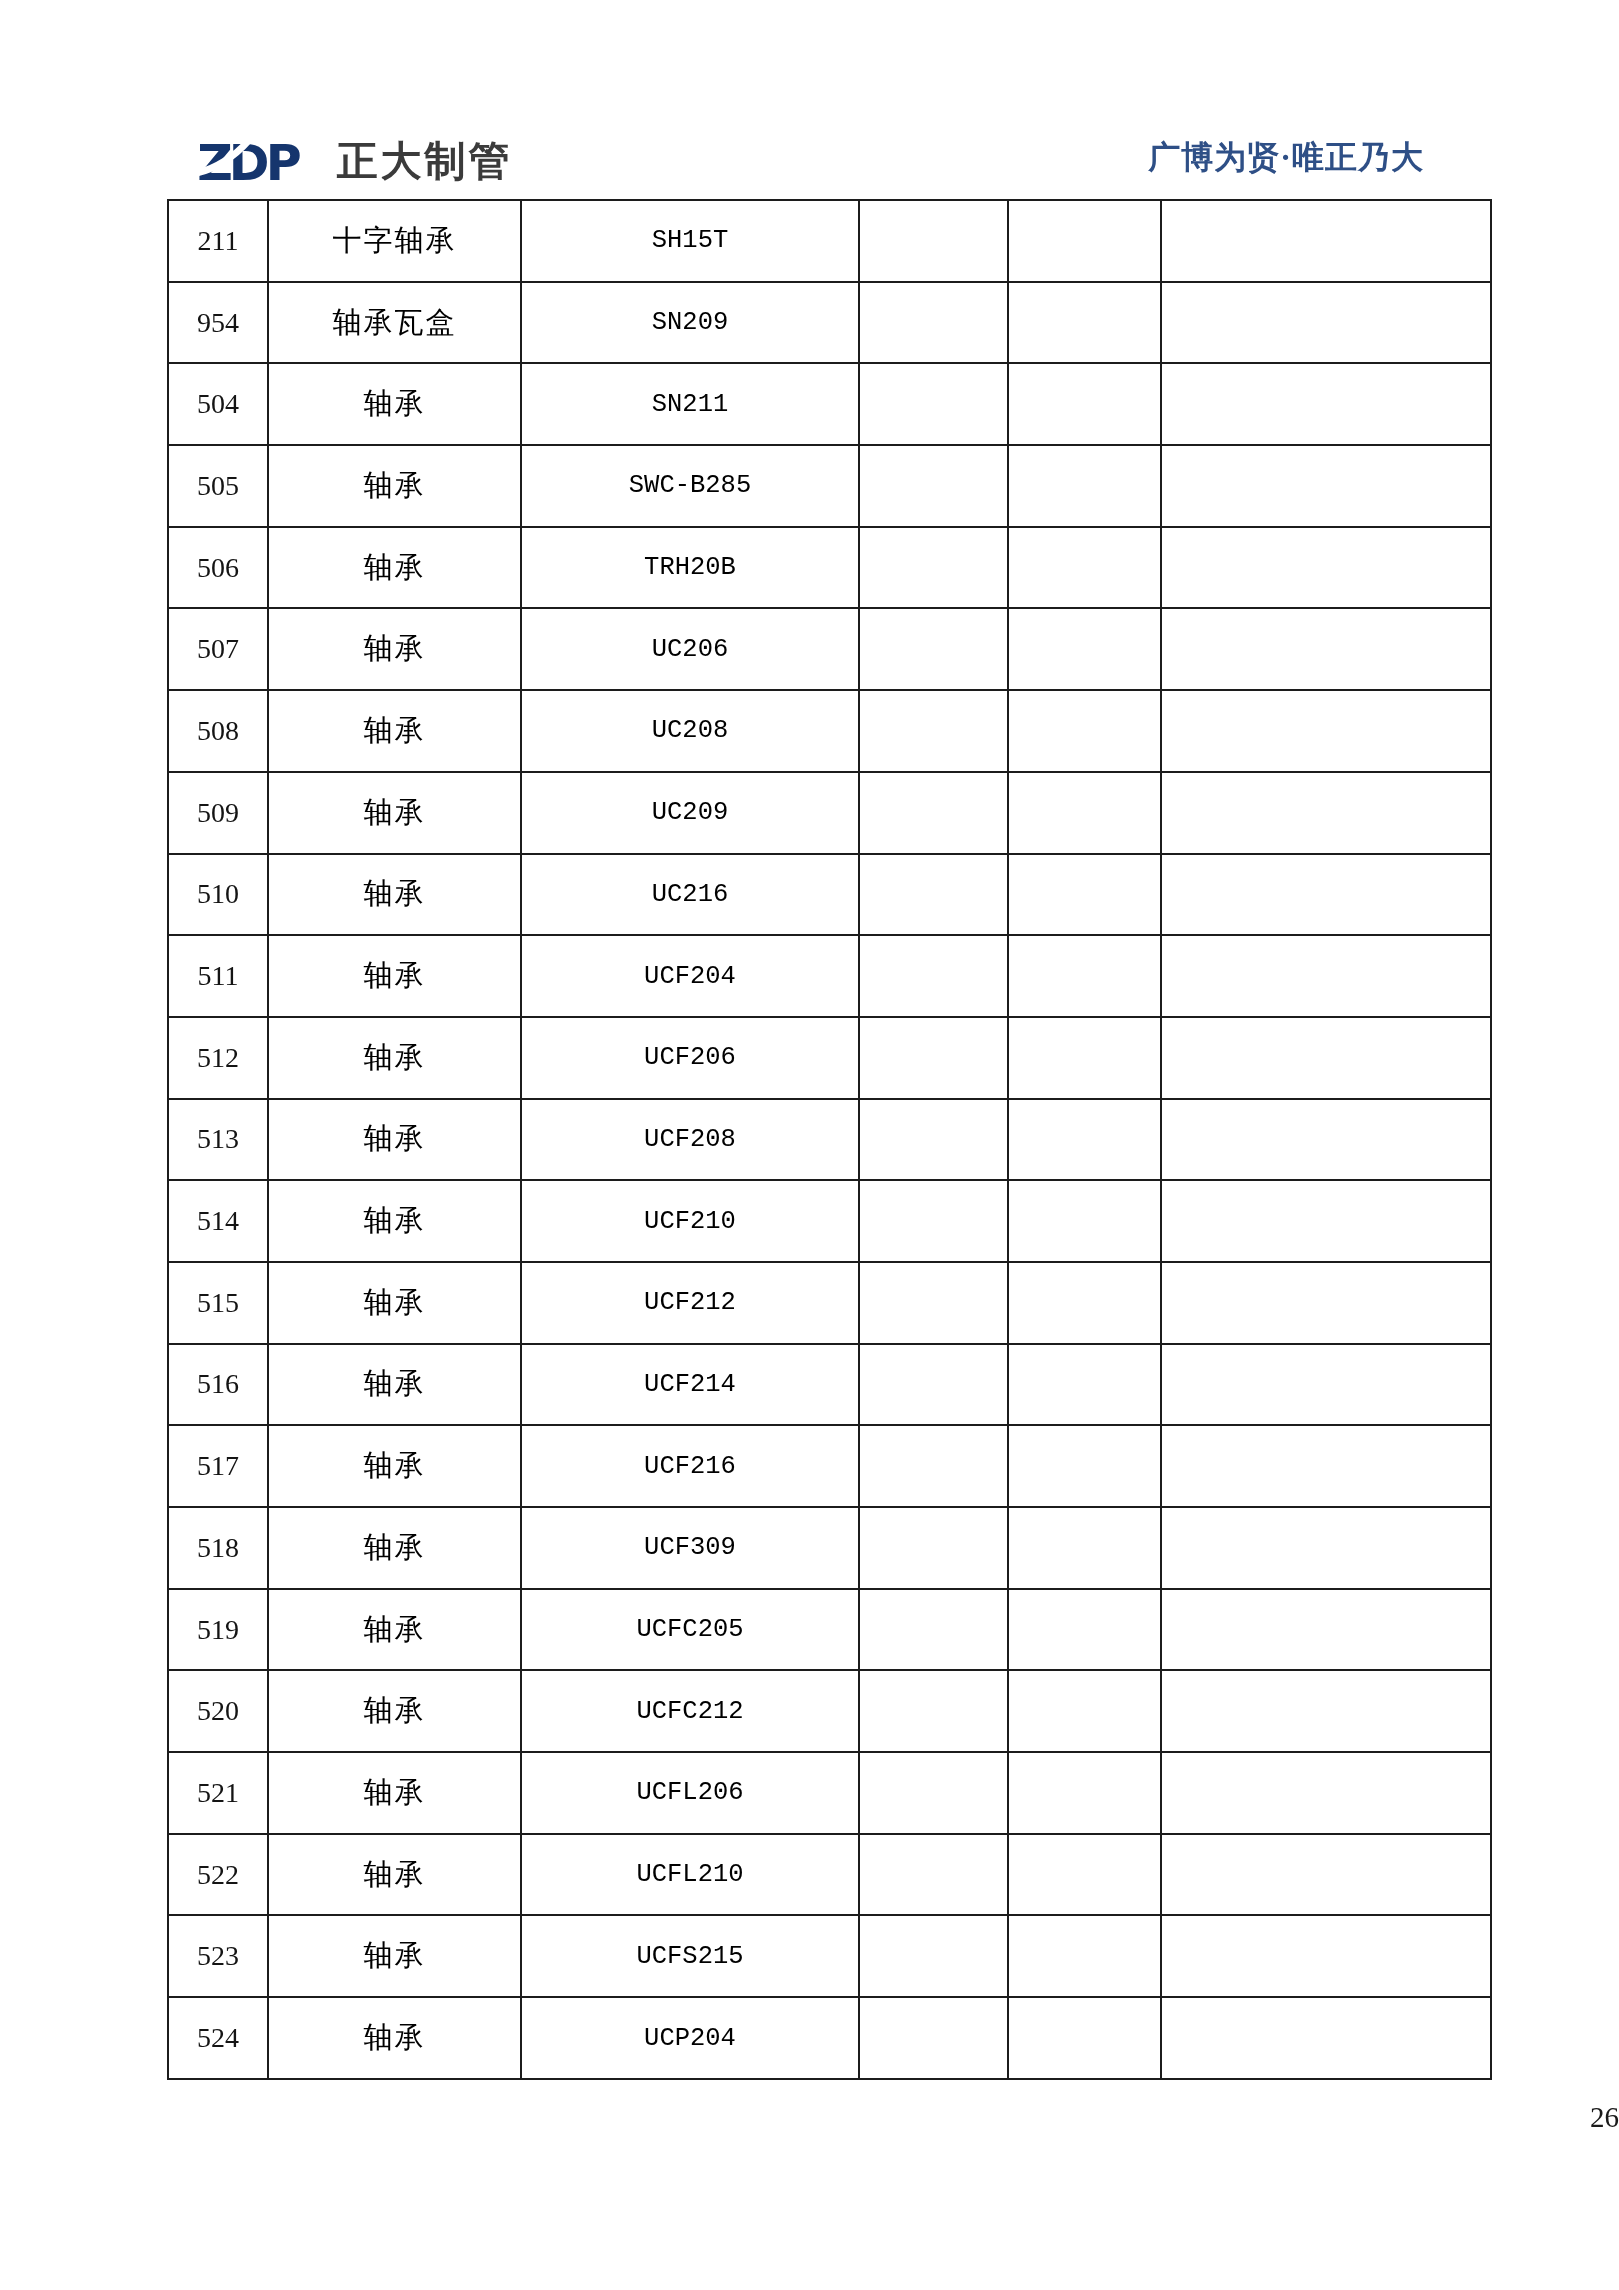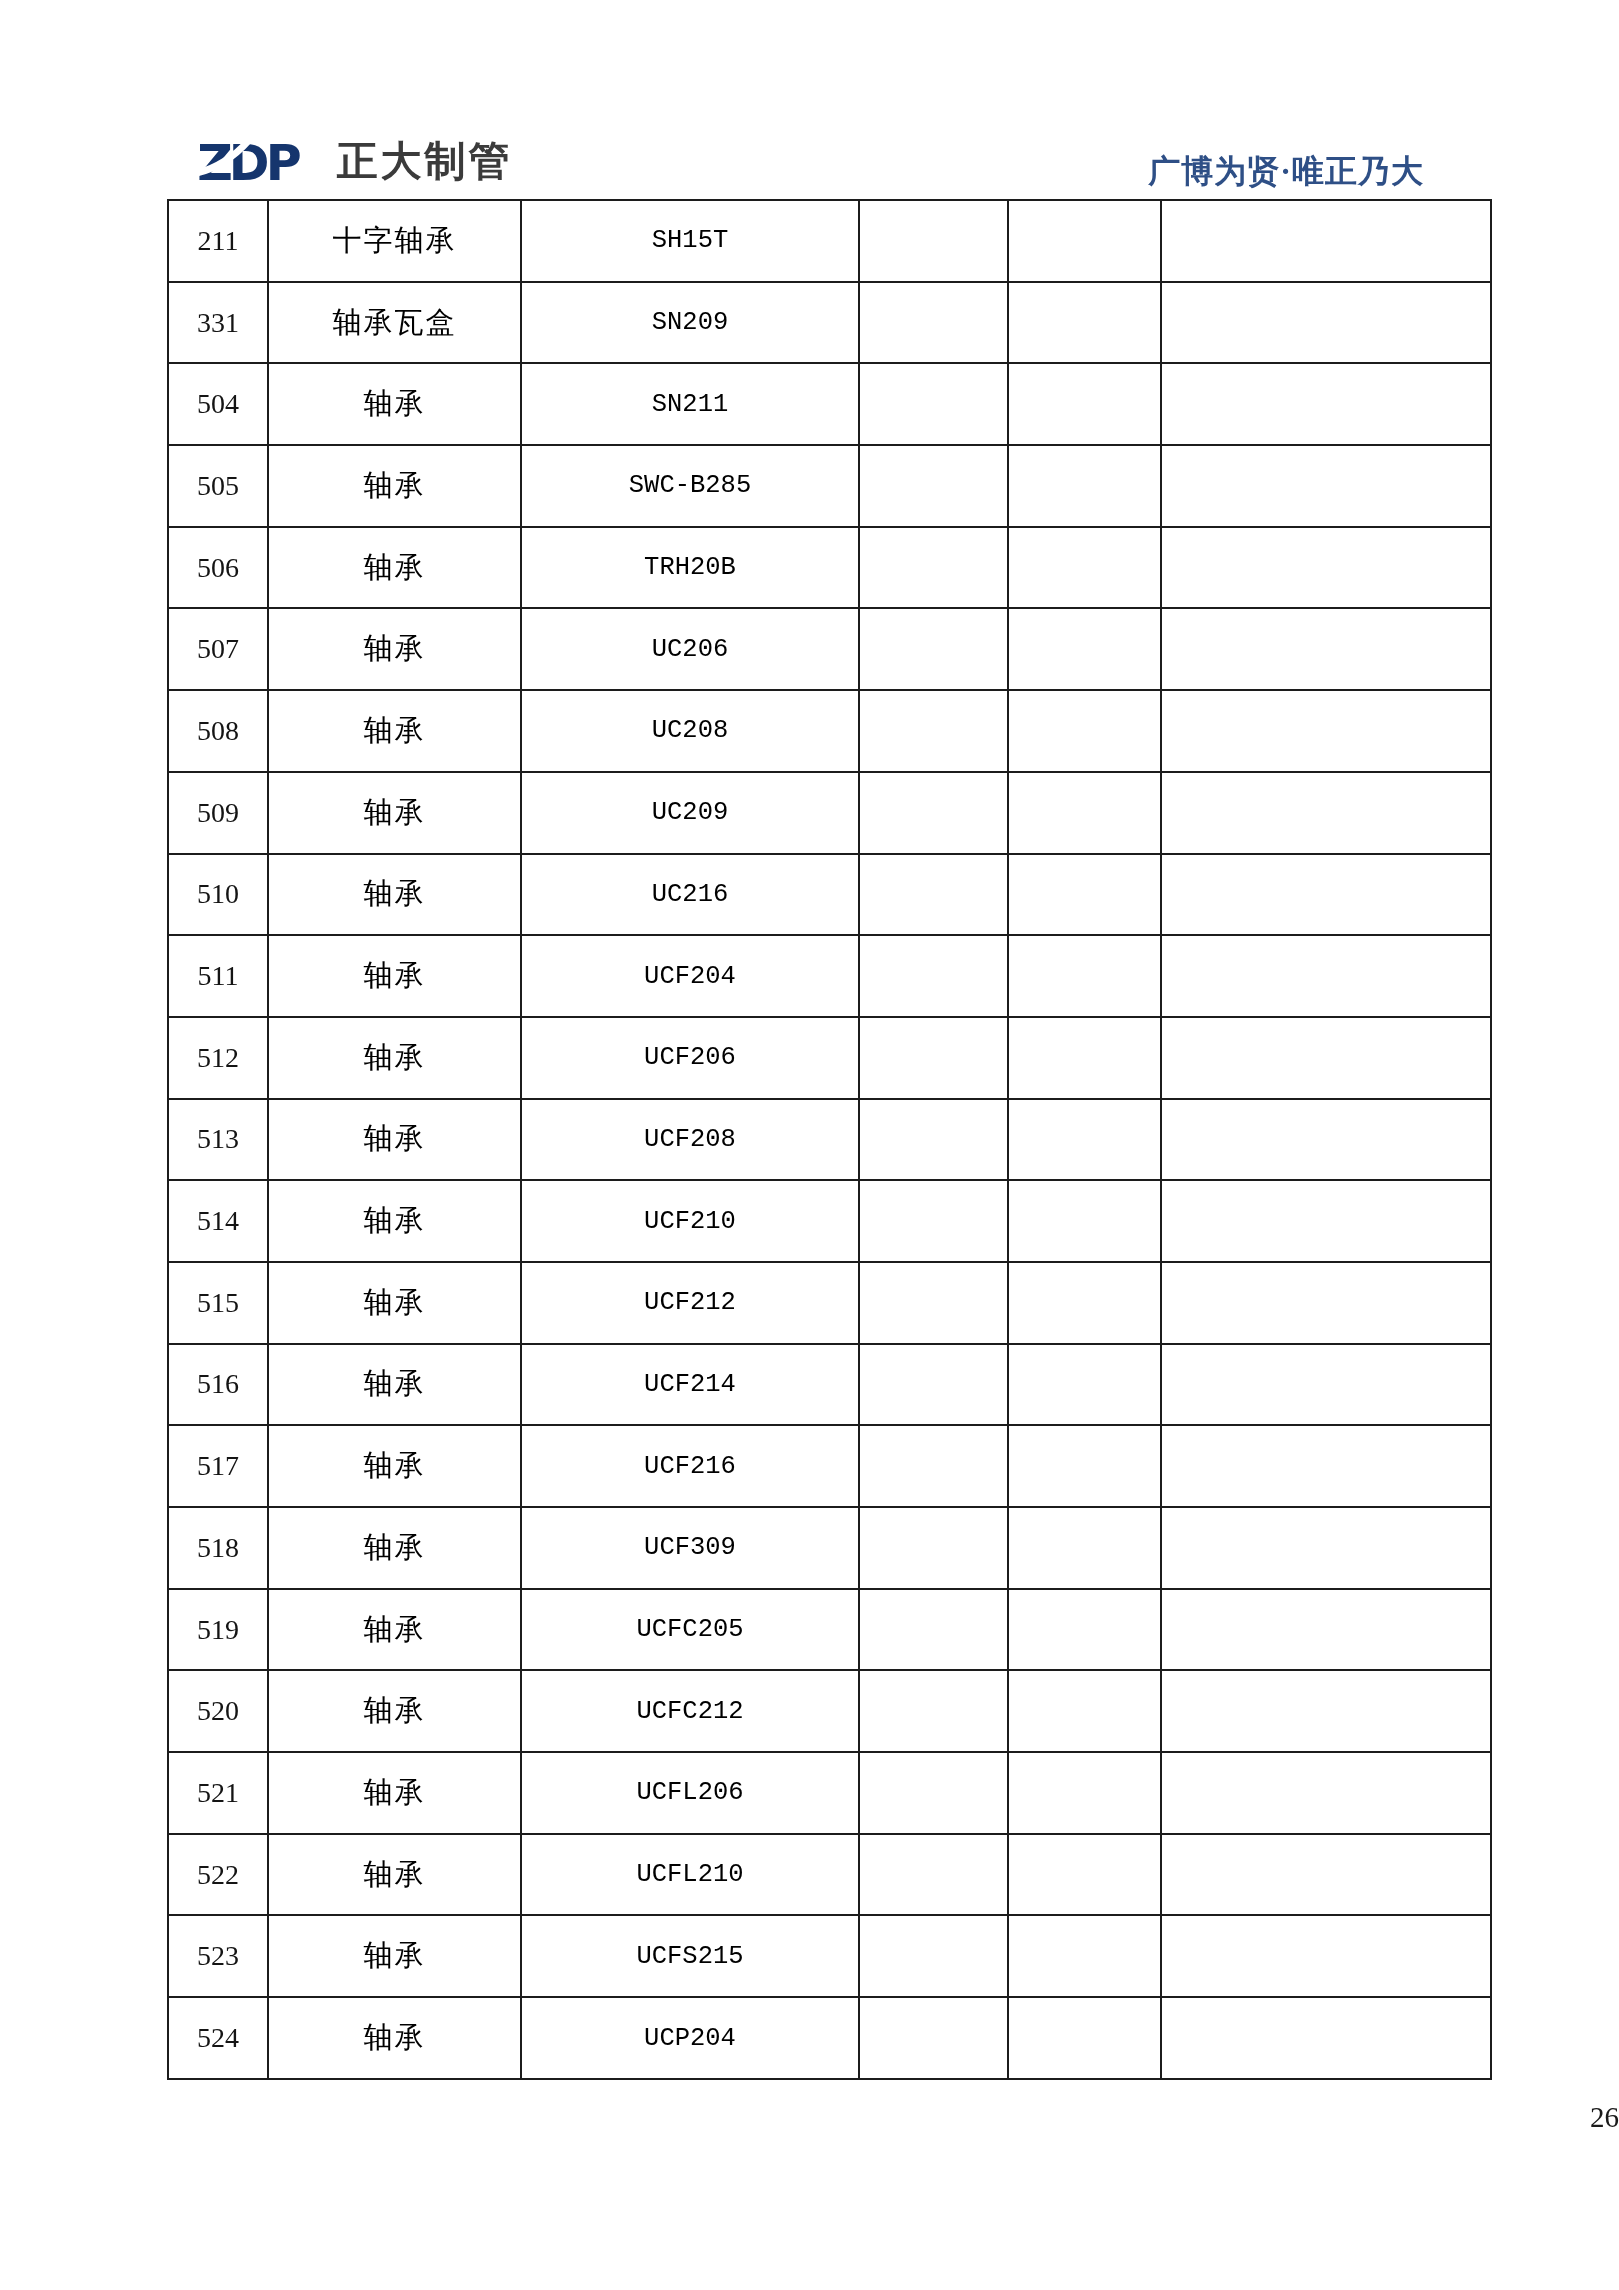--- a/index.html
+++ b/index.html
@@ -34,21 +34,21 @@
     font-family: "DejaVu Sans", sans-serif;
     font-weight: 700;
     font-size: 41px;
     line-height: 1;
     color: #3b3b3b;
     letter-spacing: 2.9px;
     white-space: nowrap;
   }
   .motto {
     position: absolute;
-    top: 154px;
+    top: 140px;
     right: 195px;
     font-family: "Liberation Serif", serif;
     font-weight: 700;
     font-size: 32px;
     line-height: 1.1;
     color: #2e4f86;
     letter-spacing: 1px;
     white-space: nowrap;
   }
 
@@ -130,21 +130,21 @@
     <tbody>
         <tr>
       <td class="col-no">211</td>
       <td class="col-name">十字轴承</td>
       <td class="col-model">SH15T</td>
       <td class="col-empty"></td>
       <td class="col-empty"></td>
       <td class="col-empty"></td>
     </tr>
         <tr>
-      <td class="col-no">331</td>
+      <td class="col-no">954</td>
       <td class="col-name">轴承瓦盒</td>
       <td class="col-model">SN209</td>
       <td class="col-empty"></td>
       <td class="col-empty"></td>
       <td class="col-empty"></td>
     </tr>
         <tr>
       <td class="col-no">504</td>
       <td class="col-name">轴承</td>
       <td class="col-model">SN211</td>

